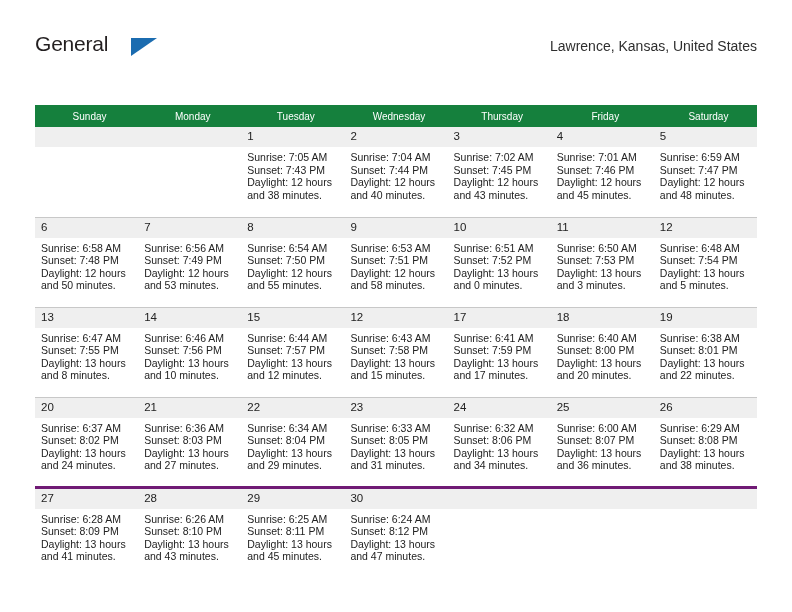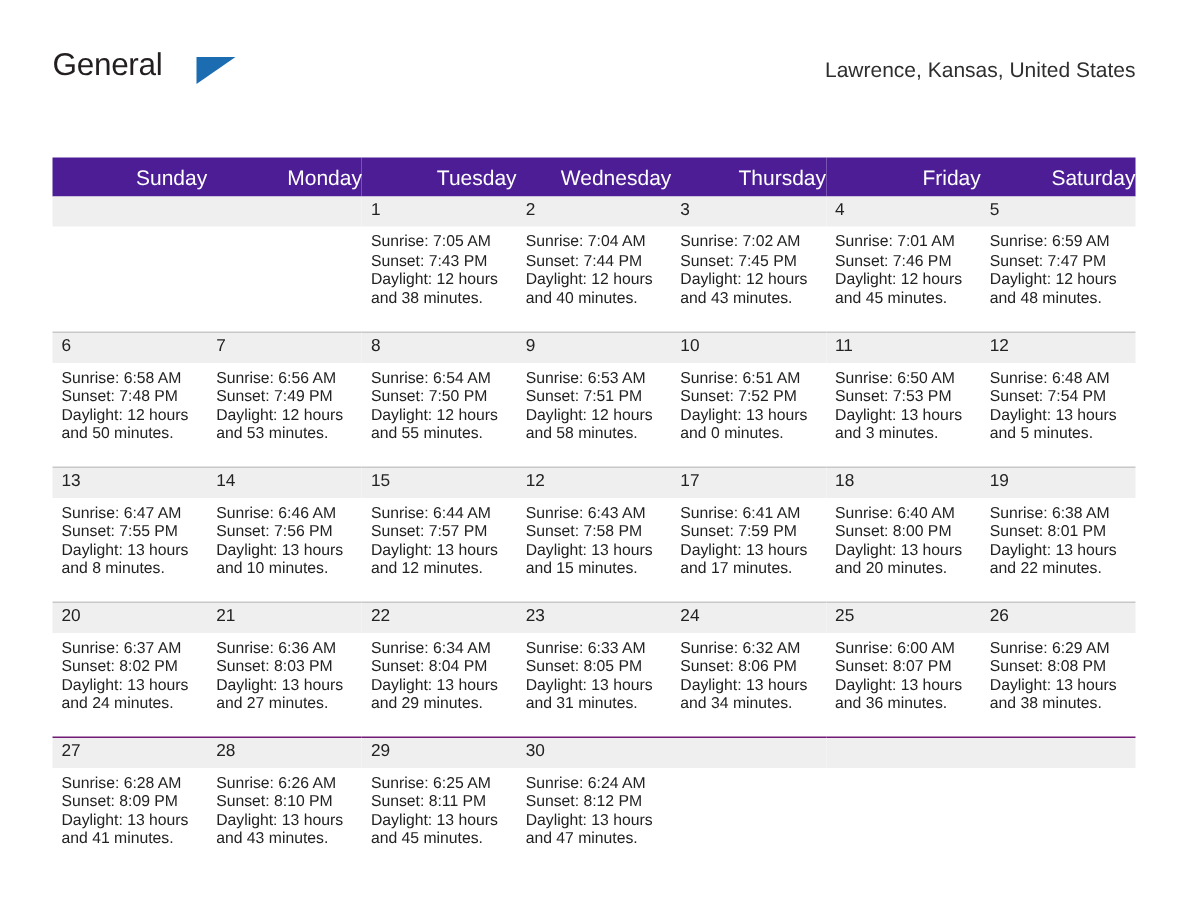--- a/index.html
+++ b/index.html
@@ -89,46 +89,46 @@
   
   .calendar {
     position: absolute;
     left: 35px;
     top: 105px;
     width: 722px;
     border-collapse: collapse;
     table-layout: fixed;
   }
   .calendar th {
-    background: #4c1d95;
+    background: #15803d;
     color: #ffffff;
-    font-size: 14px;
+    font-size: 10px;
     font-weight: normal;
-    text-align: right;
+    text-align: center;
     padding: 5px 0 5px 6px;
     height: 12px;
     vertical-align: middle;
     border: none;
   }
   .calendar col {
     width: 103.142px;
   }
   .week-row td {
     padding: 0;
     vertical-align: top;
     border: none;
     border-top: 1px solid #c8c8c8;
     height: 90px;
     box-sizing: border-box;
   }
   .week-row.first-week td {
     border-top: none;
   }
   .week-row.blue-top td {
-    border-top: 1px solid #701a75;
+    border-top: 3px solid #701a75;
   }
   .daynum {
     background: #efefef;
     font-size: 11.5px;
     color: #222222;
     padding: 3px 0 4px 6px;
     line-height: 13px;
     min-height: 13px;
   }
   .cellbody {

